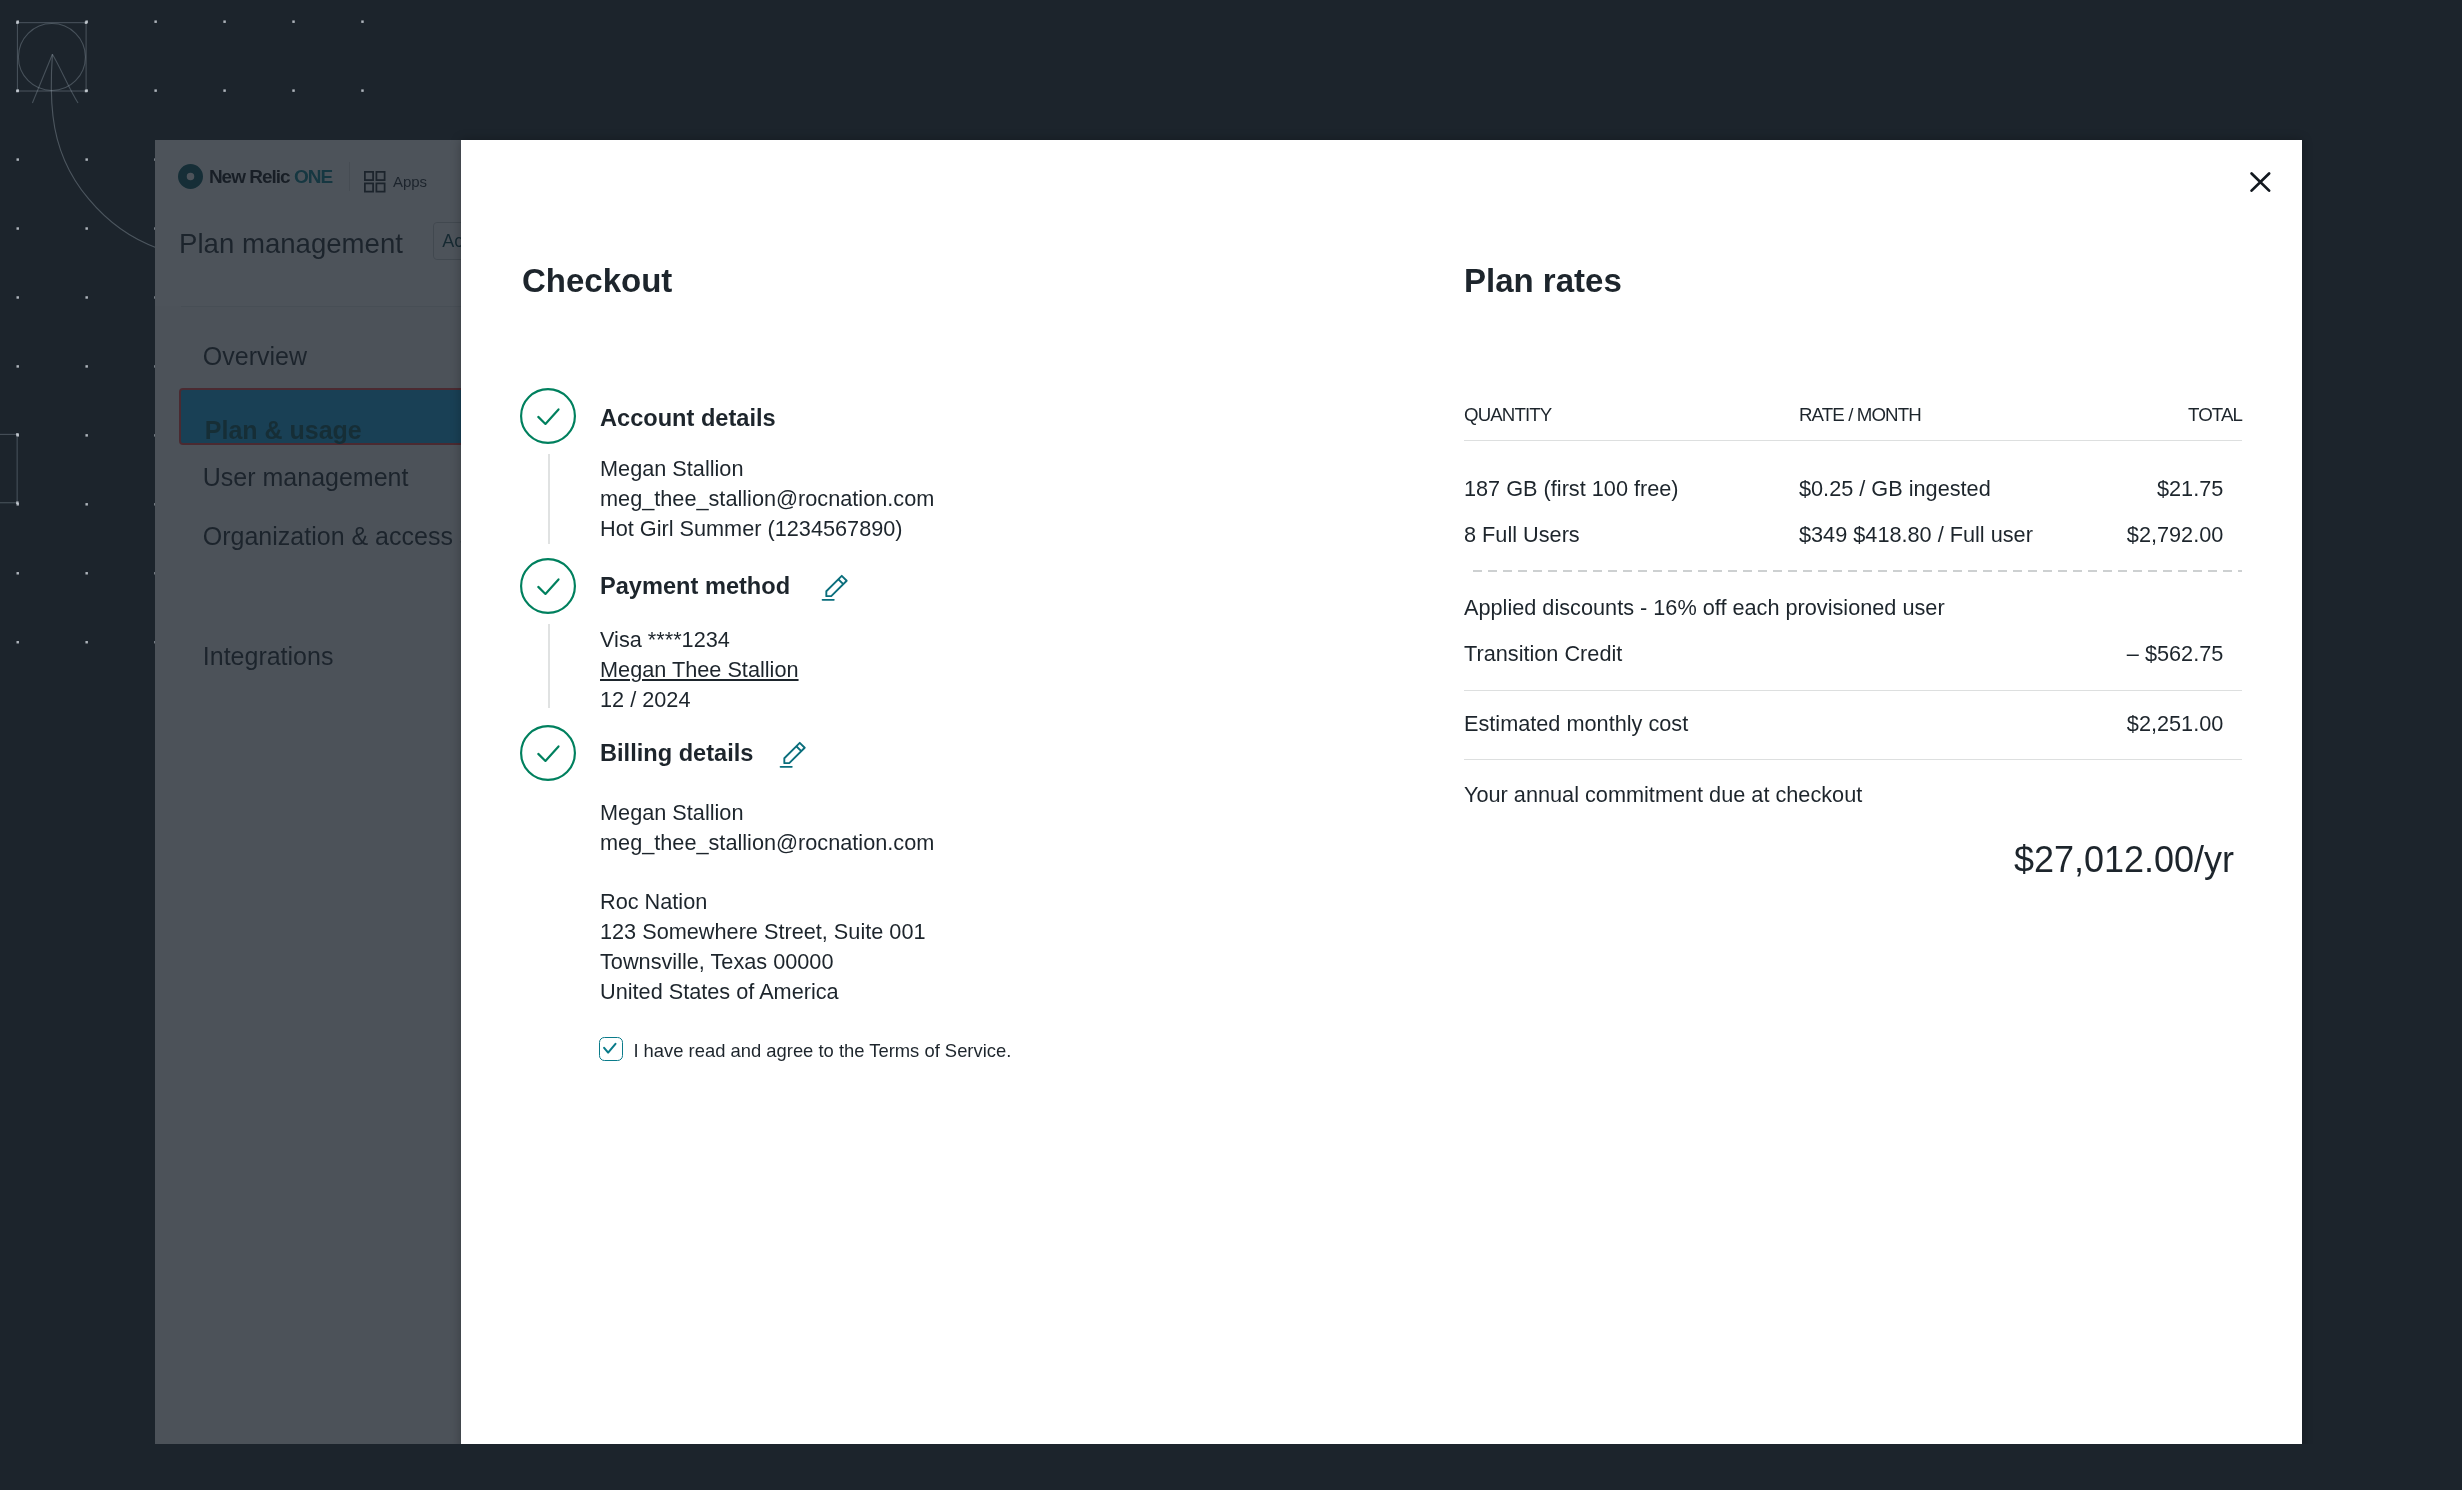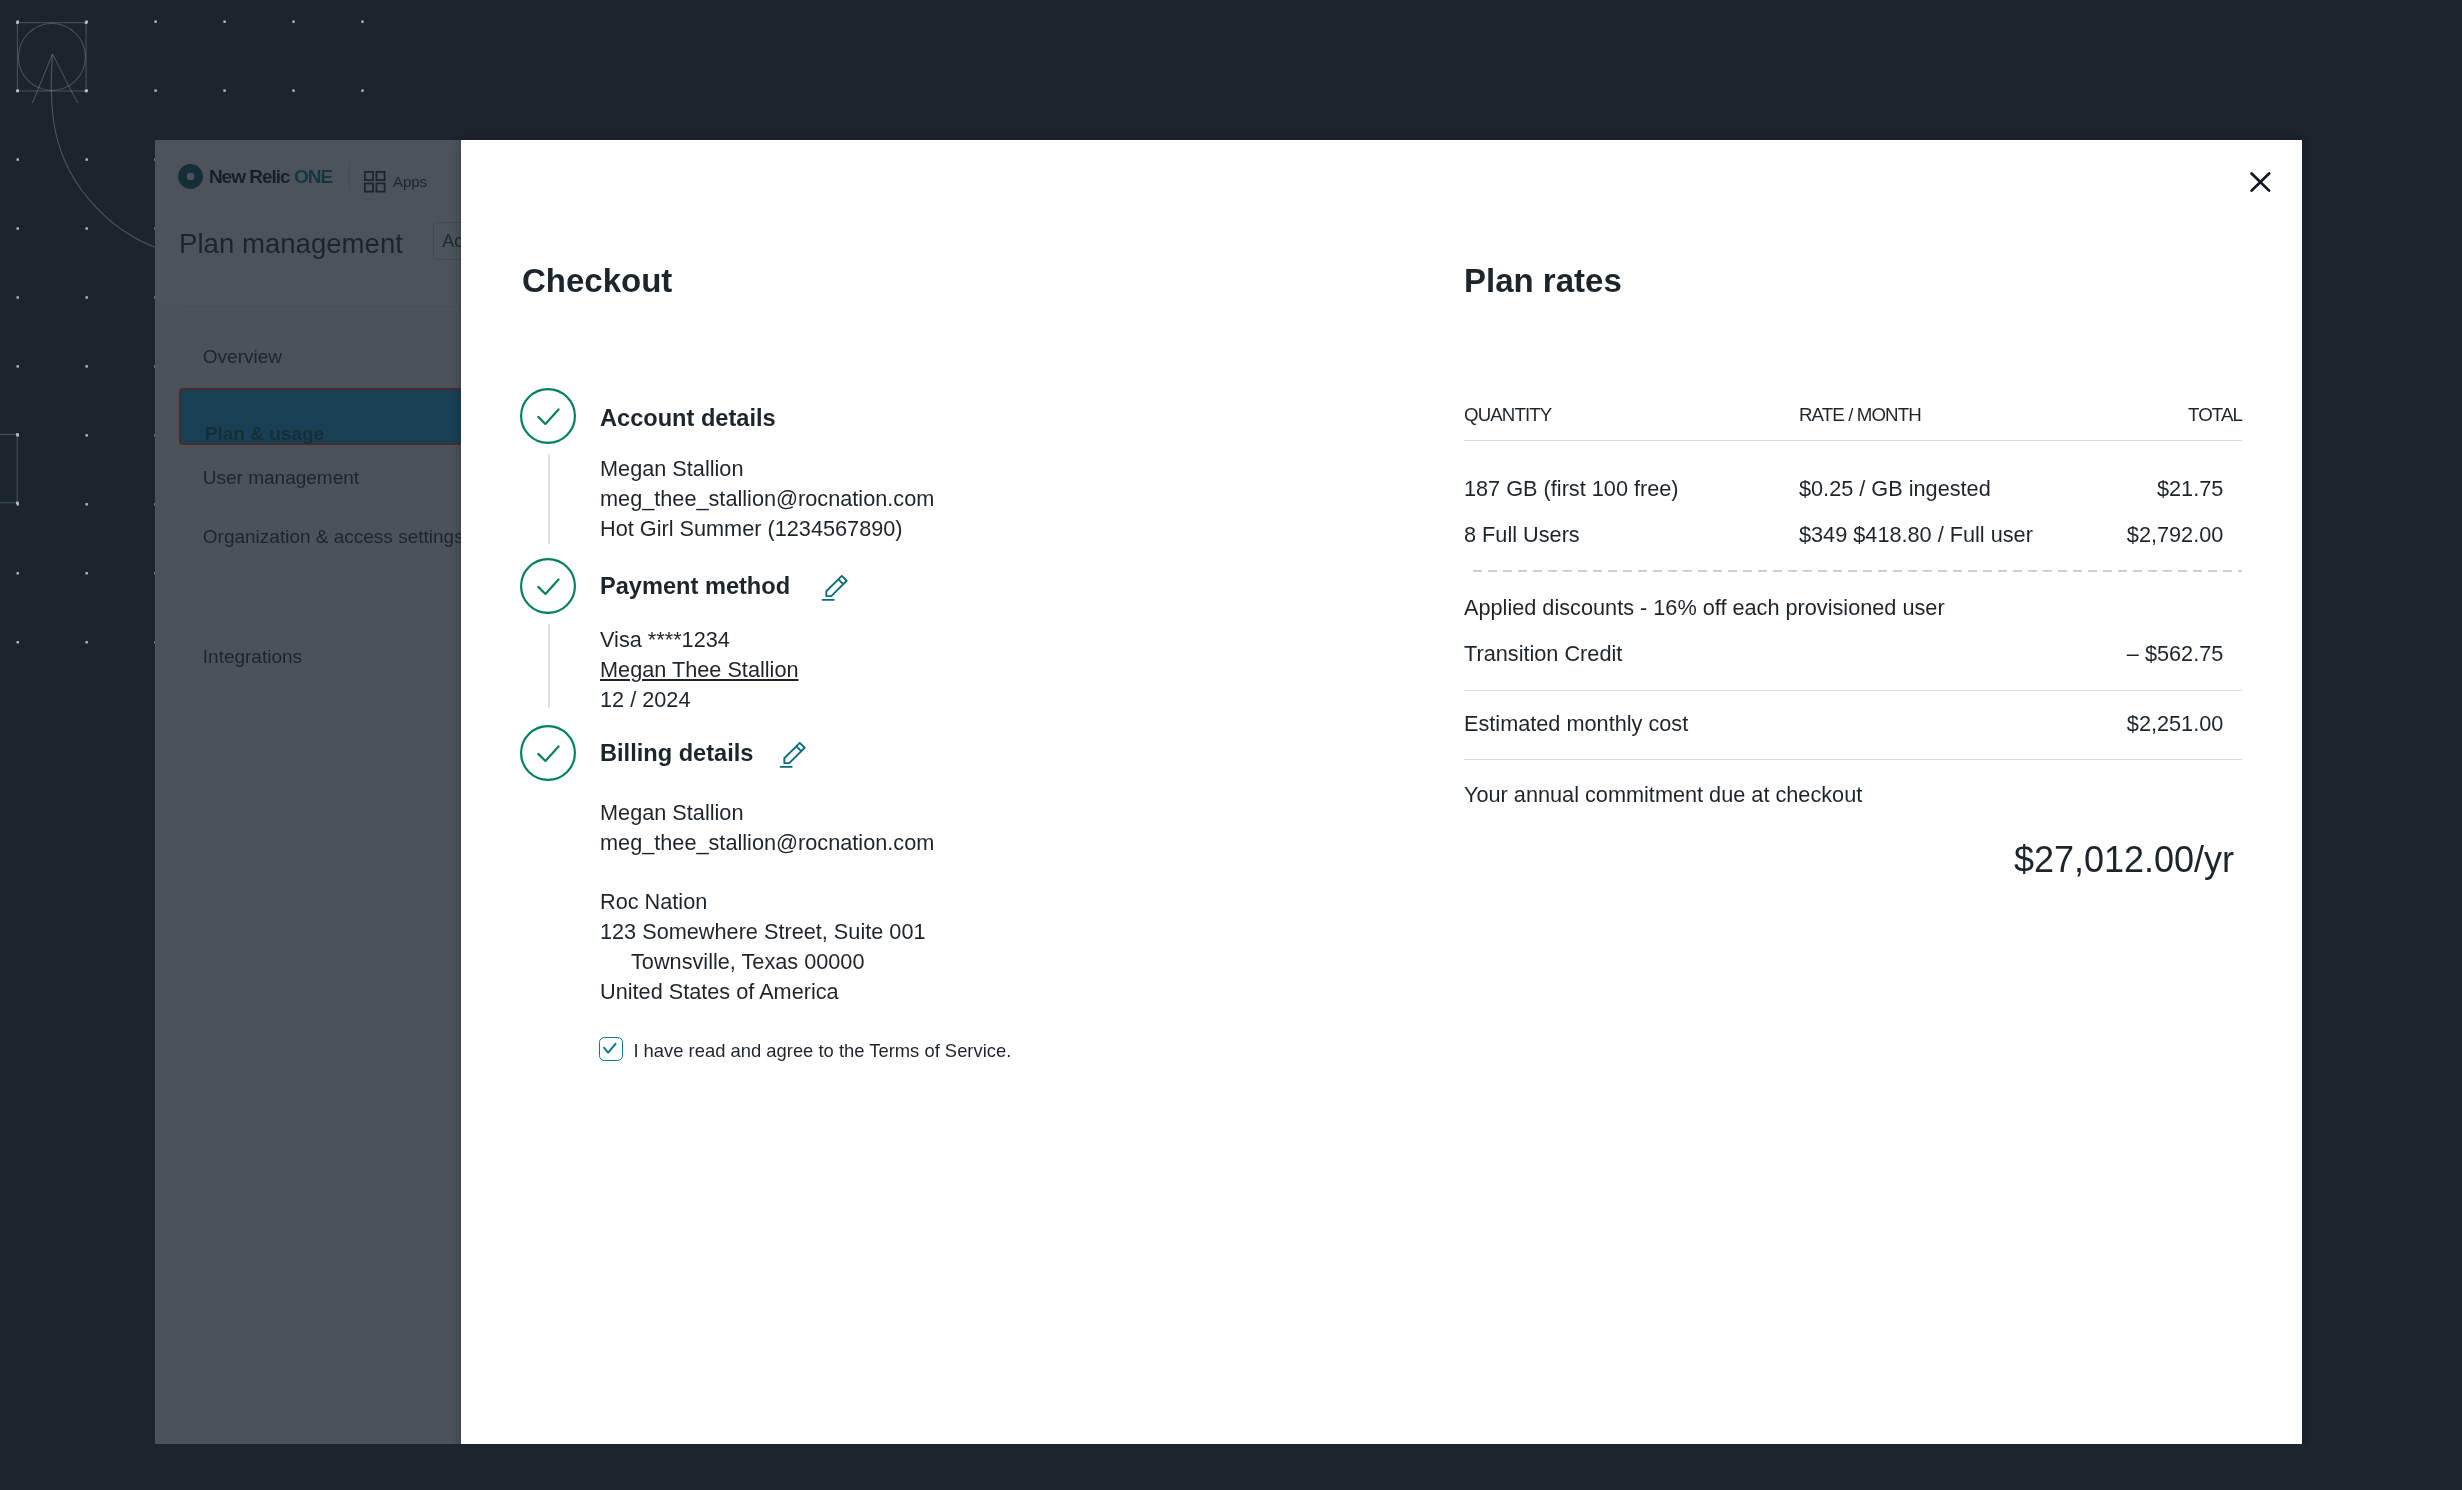--- a/index.html
+++ b/index.html
@@ -29,21 +29,21 @@
   .pagehead{position:absolute;left:0;top:71px;width:100%;height:95px;background:#fff;}
   .pagetitle{position:absolute;left:24px;top:19px;font-size:27.6px;white-space:nowrap;color:#1d252c;
        font-weight:400;line-height:1;}
   .acct-pill{position:absolute;left:278px;top:11px;height:38px;border:1px solid #c7cbcd;
        border-radius:3.9px;display:flex;align-items:center;padding:0 8.2px;font-size:18px;color:#003e44;
        box-sizing:border-box;line-height:1;}
   .hr-line{position:absolute;left:26px;top:166px;width:2093px;height:1px;background:#e4e6e6;}
 
   .navlist{position:absolute;left:24.4px;top:202px;width:435px;height:374px;}
   .navitem{position:absolute;left:0;height:57px;width:100%;display:flex;align-items:center;
-       padding-left:23.4px;font-size:19px;color:#1d252c;box-sizing:border-box;}
+       padding-left:23.4px;font-size:25px;color:#1d252c;box-sizing:border-box;}
   .navitem span{line-height:1;}
   .navitem.sel{background:#0ea5e9;color:#00535b;font-weight:600;border-radius:3.9px;
        border:2px solid #ef4444;align-items:flex-end;}
 
   
   .modal{position:absolute;left:461px;top:140px;width:1841px;height:1351px;
        background:#fff;box-shadow:0 0 9.9px rgba(0,0,0,.28);}
   .close-btn{position:absolute;left:1766px;top:8.7px;width:67px;height:67px;
        display:flex;align-items:center;justify-content:center;cursor:pointer;}
 
@@ -249,21 +249,21 @@
         <div class="stitle" style="top:602px;">Billing details</div>
         <div class="pencil" style="left:318px;top:597px;"><svg viewBox="0 0 32 32" width="31.5" height="31.5" fill="none">
             <path d="M5.4 21.6 L21.1 5.9 L26.1 10.9 L10.4 26.6 L5.4 26.6 Z" stroke="#0a6e7c" stroke-width="1.9" stroke-linejoin="round"></path>
             <path d="M17.6 9.4 L22.6 14.4" stroke="#0a6e7c" stroke-width="1.9"></path>
             <path d="M1.6 30.3 L13.0 30.3" stroke="#0a6e7c" stroke-width="1.9" stroke-linecap="round"></path>
           </svg></div>
         <div class="sline" style="top:662px;">Megan Stallion</div>
         <div class="sline" style="top:692px;">meg_thee_stallion@rocnation.com</div>
         <div class="sline" style="top:751px;">Roc Nation</div>
         <div class="sline" style="top:781px;">123 Somewhere Street, Suite 001</div>
-        <div class="sline" style="top:811px;margin-left:31px;">Townsville, Texas 00000</div>
+        <div class="sline" style="top:811px;">Townsville, Texas 00000</div>
         <div class="sline" style="top:841px;">United States of America</div>
       </div>
 
     <label class="cb-row" style="top:896px;height:25.6px;align-items:flex-start;">
       <span class="cb">
         <svg viewBox="0 0 24 24.5" width="23.6" height="24" fill="none" style="position:absolute;left:-2px;top:-2px;">
           <path d="M6.2 12.1 L10.3 16.9 L17.8 8.0" stroke="#0a7b8a" stroke-width="2.1" stroke-linecap="round" stroke-linejoin="round"></path>
         </svg>
       </span>
       <span class="cb-label">I have read and agree to the Terms of Service.</span>

